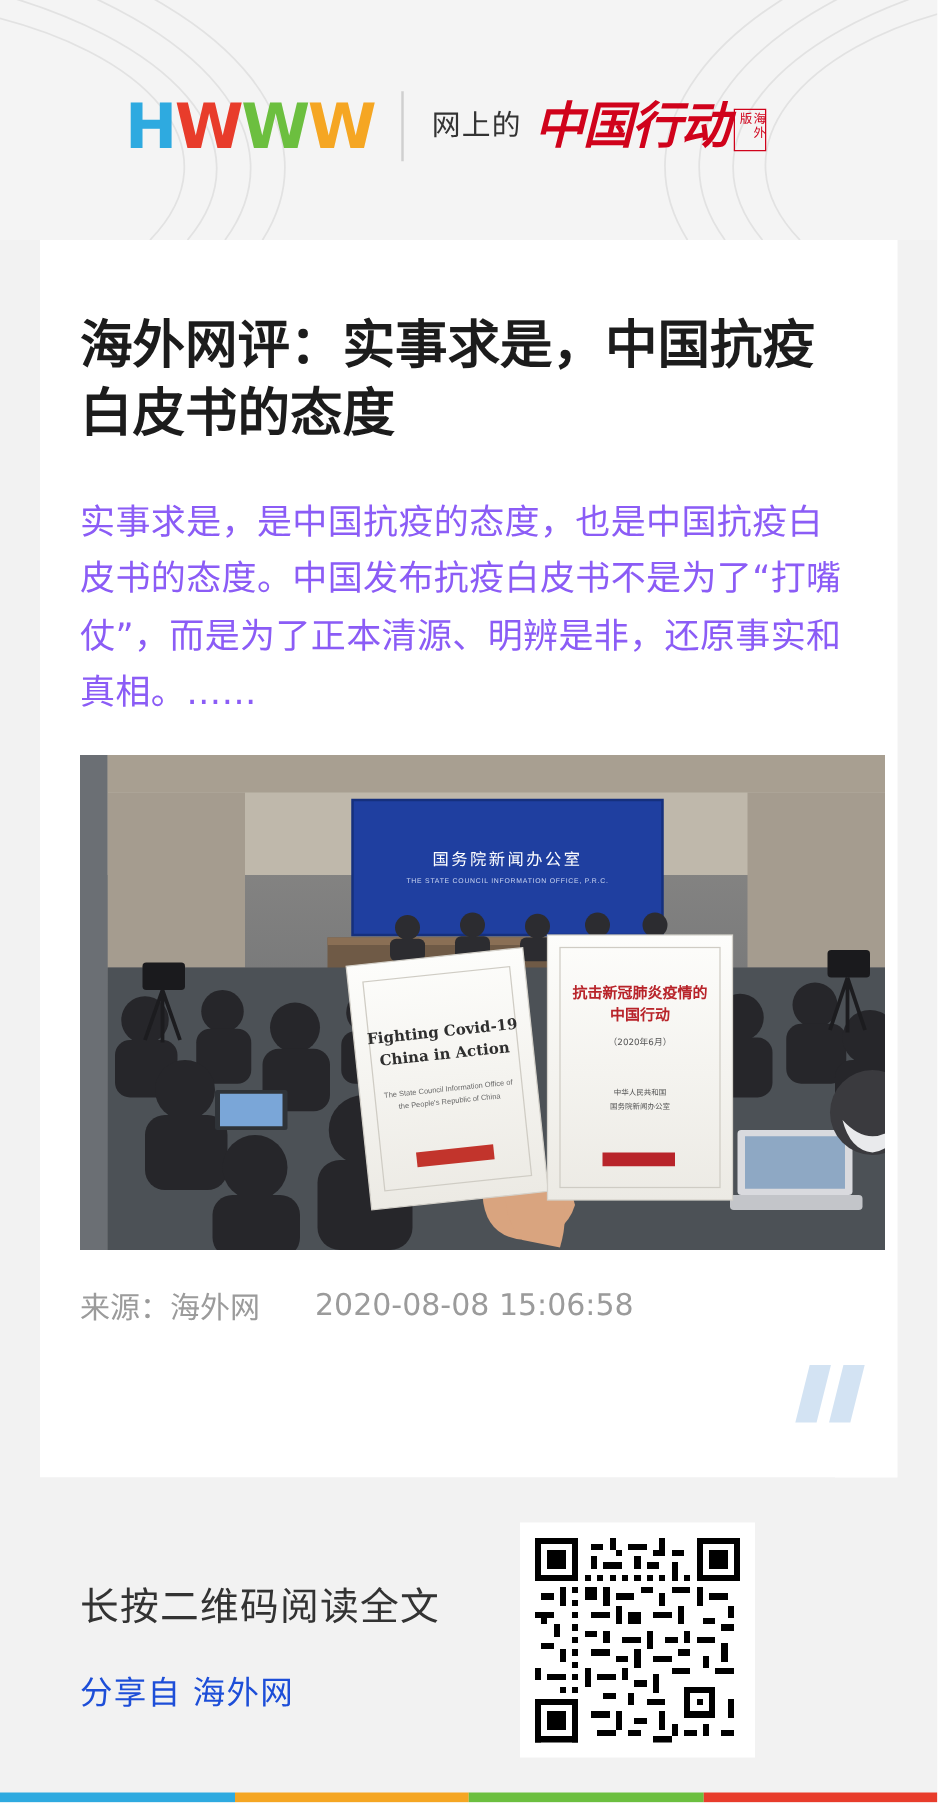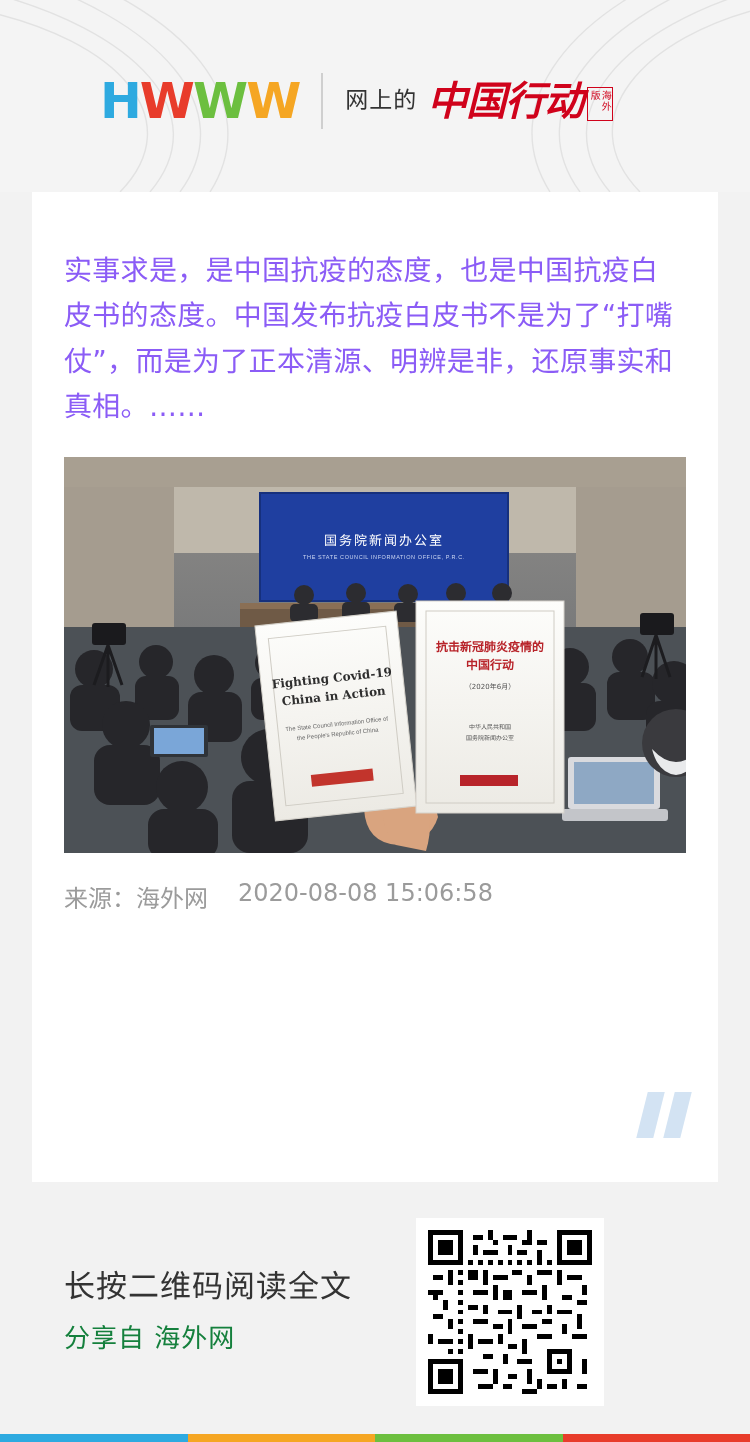--- a/index.html
+++ b/index.html
@@ -156,31 +156,32 @@
     letter-spacing: 0.3px;
   }
 
   
   .photo {
     position: relative;
     width: 622px;
     height: 396px;
     background: #6b6f74;
     overflow: hidden;
+    padding-left: 22px;
   }
   .photo svg { display: block; }
 
   .source-line {
     margin-top: 26px;
     font-family: "DejaVu Sans", sans-serif;
     font-size: 24px;
     color: #9b9b9b;
     display: flex;
-    align-items: flex-start;
-    gap: 30px;
+    align-items: center;
+    gap: 44px;
   }
 
   .quote-mark {
     position: absolute;
     right: 32px;
     bottom: 44px;
     display: flex;
     gap: 10px;
     transform: skewX(-14deg);
   }
@@ -210,24 +211,24 @@
     top: 86px;
   }
   .footer-title {
     font-family: "DejaVu Sans", sans-serif;
     font-size: 31px;
     color: #333333;
     line-height: 1.2;
     letter-spacing: 1px;
   }
   .footer-sub {
-    margin-top: 12px;
+    margin-top: 28px;
     font-family: "DejaVu Sans", sans-serif;
     font-size: 26px;
-    color: #15803d;
+    color: #1d4ed8;
     letter-spacing: 1px;
   }
   .qr-box {
     position: absolute;
     right: 64px;
     top: 36px;
     width: 164px;
     height: 164px;
     background: #ffffff;
     padding: 12px;
@@ -279,20 +280,21 @@
         <div class="rmrb-pre">网上的</div>
         <div class="rmrb-logo">
           <div class="rmrb-main">中国行动</div>
           <div class="rmrb-badge">海外版</div>
         </div>
       </div>
     </div>
   </div>
 
   <div class="card">
+    <h1 class="title">海外网评：实事求是，中国抗疫白皮书的态度</h1>
     <p class="summary">实事求是，是中国抗疫的态度，也是中国抗疫白皮书的态度。中国发布抗疫白皮书不是为了“打嘴仗”，而是为了正本清源、明辨是非，还原事实和真相。……</p>
 
     <div class="photo">
       <svg width="622" height="396" viewBox="0 0 622 396">
         <defs>
           <linearGradient id="roomg" x1="0" y1="0" x2="0" y2="1">
             <stop offset="0" stop-color="#8f8d8a"></stop>
             <stop offset="1" stop-color="#5e6267"></stop>
           </linearGradient>
           <linearGradient id="paper" x1="0" y1="0" x2="0" y2="1">

